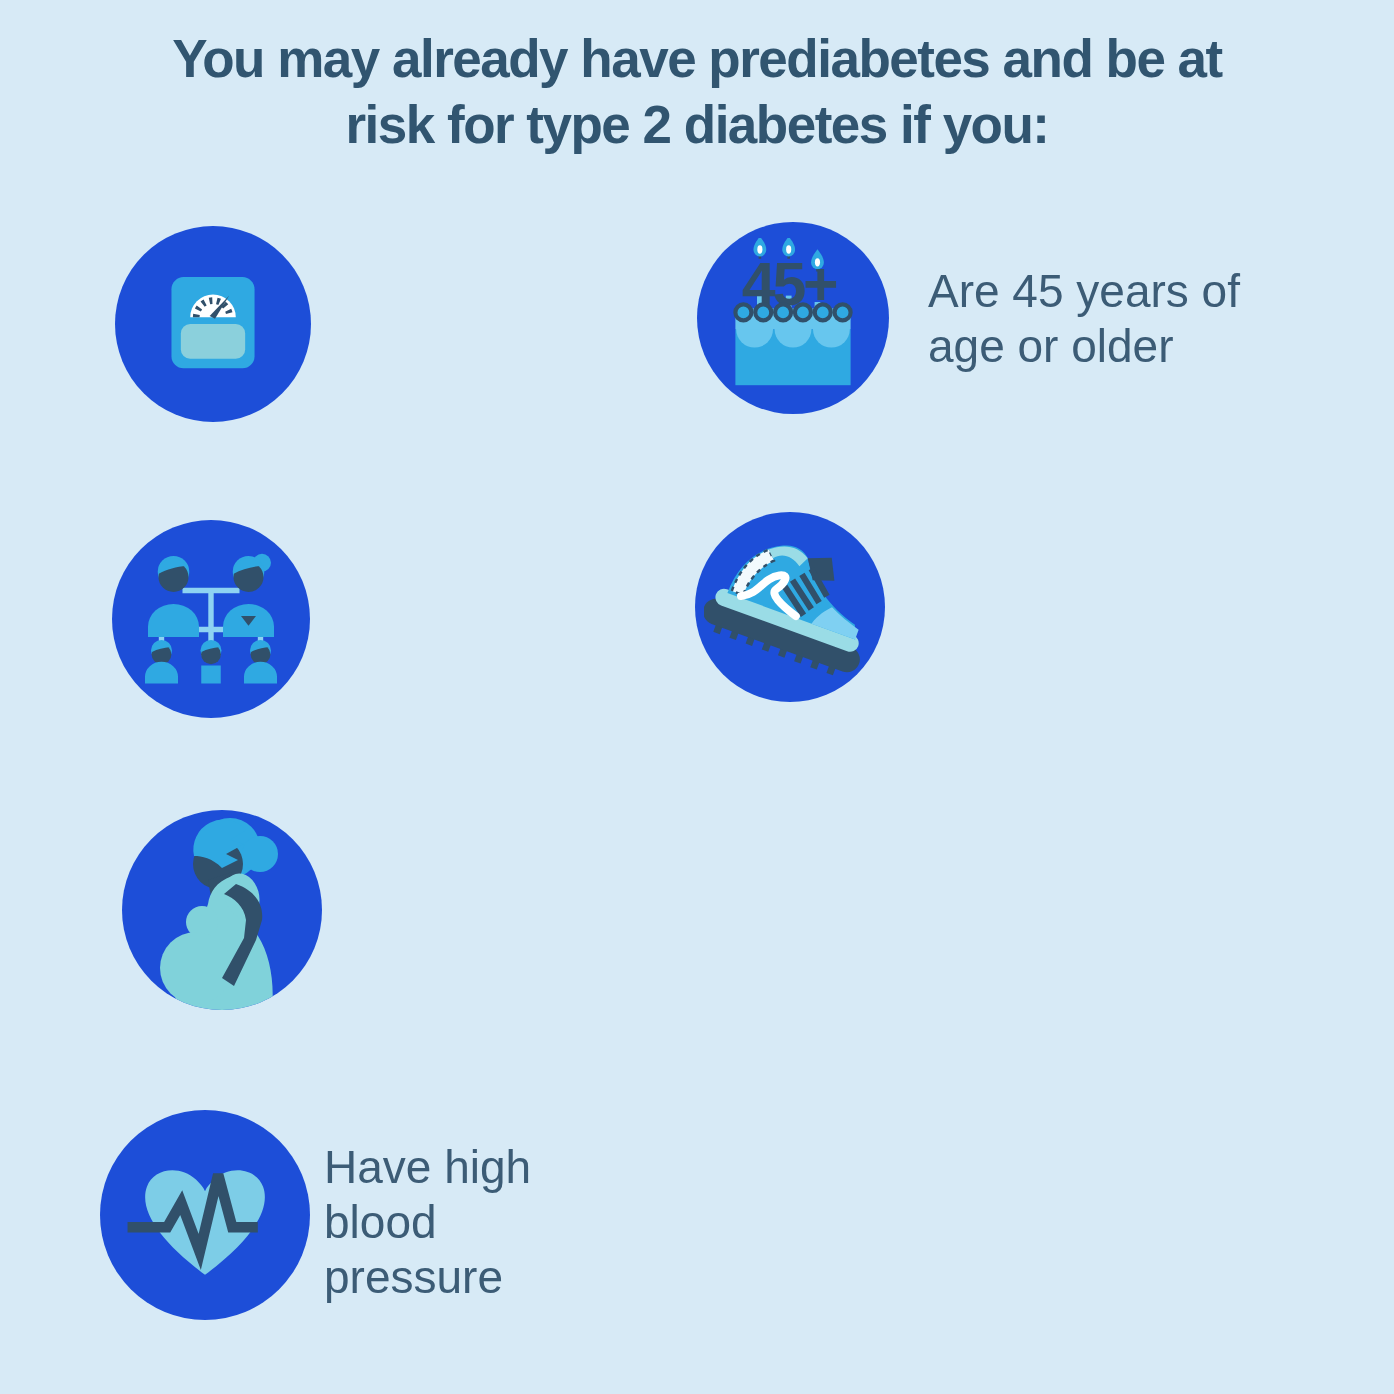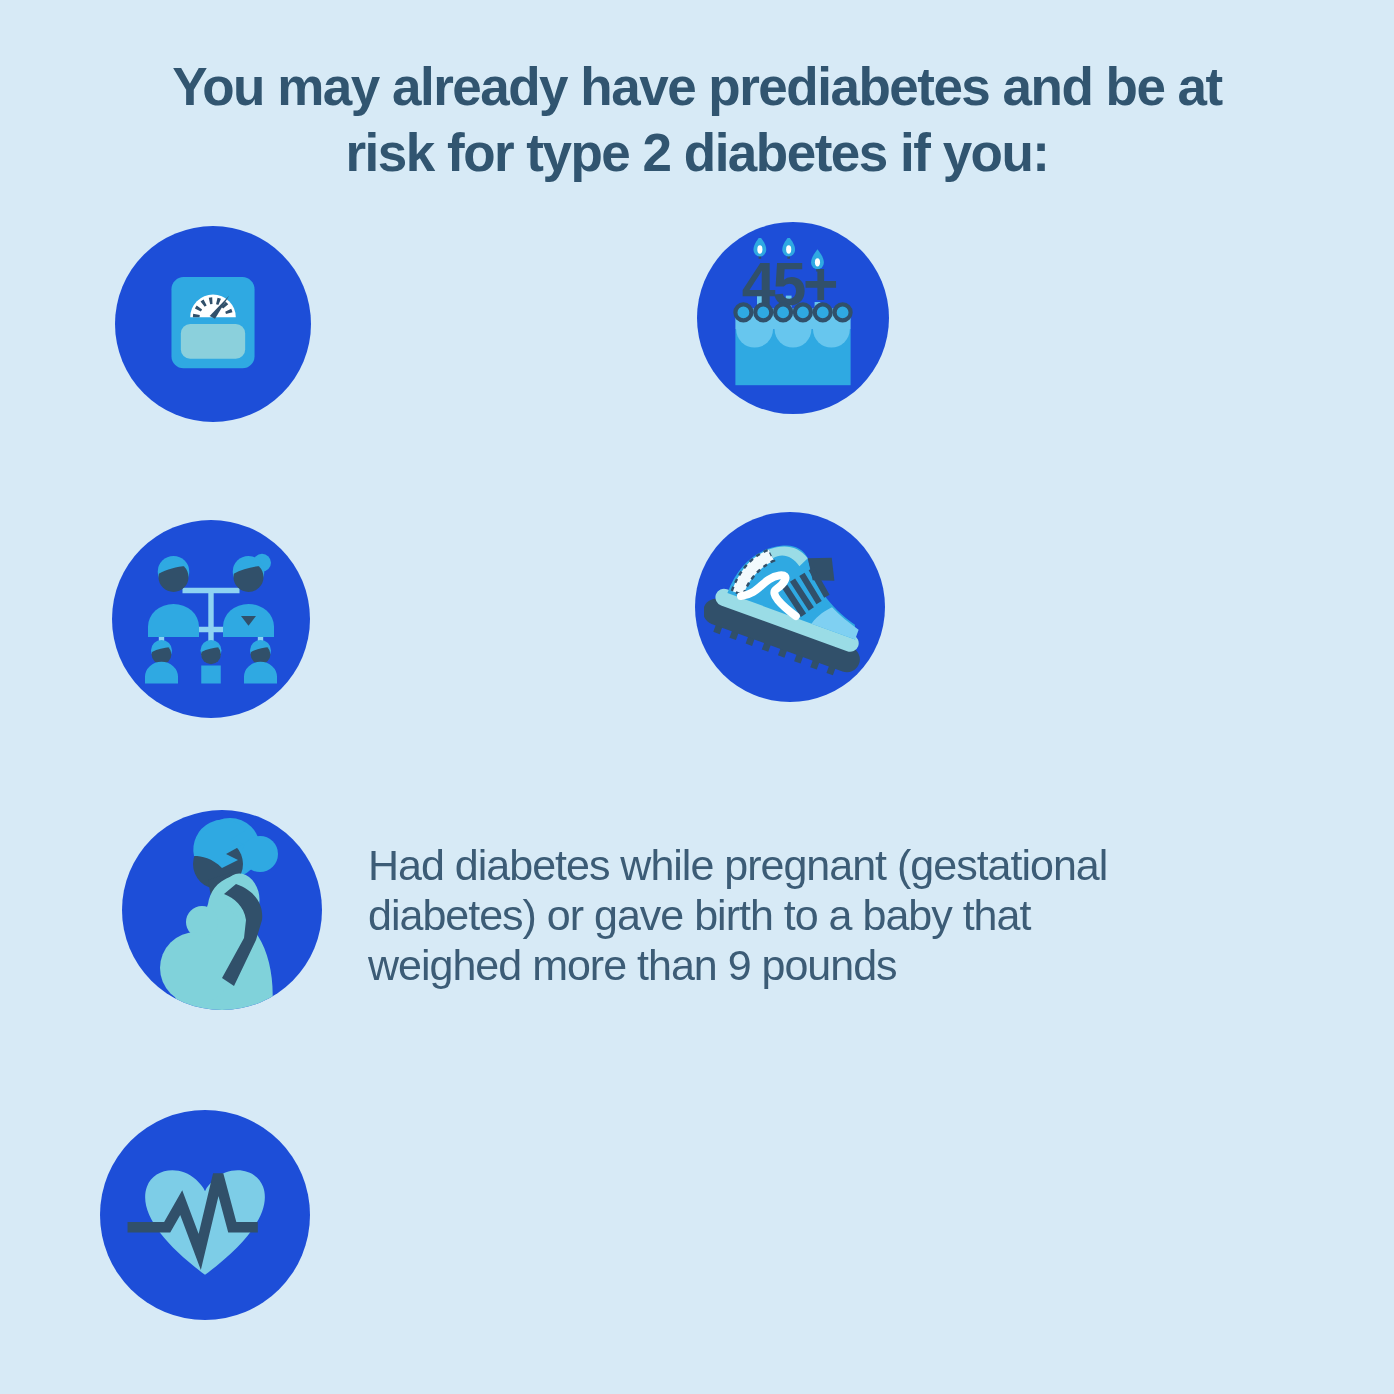--- a/index.html
+++ b/index.html
@@ -13,21 +13,21 @@
     --teal:#8bd0dc;
     --heart:#7dcde7;
     --dress:#80d2da;
   }
   html,body{margin:0;padding:0;}
   body{font-family:"Liberation Sans",sans-serif;}
   .page{position:relative;width:1394px;height:1394px;background:var(--bg);overflow:hidden;}
   .title{
     position:absolute;top:26px;left:0;right:0;
     text-align:center;font-weight:bold;font-size:53px;line-height:66px;
-    letter-spacing:-1.5px;color:var(--title);white-space:pre-line;margin-top:28px;
+    letter-spacing:-1.5px;color:var(--title);white-space:pre-line;
   }
   .circle{
     position:absolute;background:#1d4ed8;border-radius:50%;
     display:flex;align-items:center;justify-content:center;
   }
   .circle svg{display:block;}
   .label{
     position:absolute;color:var(--text);
     font-size:46px;line-height:55px;letter-spacing:0px;white-space:pre-line;
   }
@@ -85,20 +85,22 @@
       <g fill="var(--bright)" stroke="var(--navy)" stroke-width="2.6">
         <circle cx="19" cy="46.5" r="5"></circle>
           <circle cx="31.4" cy="46.5" r="5"></circle>
         <circle cx="43.8" cy="46.5" r="5"></circle>
           <circle cx="56.2" cy="46.5" r="5"></circle>
         <circle cx="68.6" cy="46.5" r="5"></circle>
           <circle cx="81" cy="46.5" r="5"></circle>
       </g>
     </svg>
   </div>
+  <div class="label" style="left:928px;top:264px;">Are 45 years of
+age or older</div>
 
   <div class="circle" style="left:112px;top:520px;width:198px;height:198px;">
     <svg width="150" height="150" viewBox="0 0 100 100">
       <path d="M31,31 H69 M50,31 V57 M17,57 H83 M17,57 V65 M50,57 V65 M83,57 V65" stroke="var(--pale)" stroke-width="3.6" fill="none"></path>
 
       <circle cx="25" cy="18.5" r="10.5" fill="var(--bright)"></circle>
       <circle cx="25" cy="22" r="10" fill="var(--navy)"></circle>
       <path d="M14.8,20 a10.2,10.2 0 0 1 19,-5.5 c-7,0.8 -13,2.2 -19,5.5 z" fill="var(--bright)"></path>
       <path d="M8,62 v-7 a17,15 0 0 1 34,0 v7 z" fill="var(--bright)"></path>
 
@@ -173,25 +175,25 @@
 
         <path d="M55,33 C47,36 44,41 43,47 C42,51 39,53 37,57 C43,60 43,64 40,67 C31,72 26,79 26,87 C26,95 29,101 32,106 L74,106 C77,91 75,74 68,63 C62,54 64,44 61,35 Z" fill="var(--dress)"></path>
         <circle cx="40" cy="56" r="8" fill="var(--dress)"></circle>
         <circle cx="37" cy="79" r="18" fill="var(--dress)"></circle>
         <ellipse cx="60" cy="43" rx="8.5" ry="11.5" transform="rotate(-16 60 43)" fill="var(--dress)"></ellipse>
 
         <path d="M57,37 C66,40 71,47 70,55 L67,65 L56,88 L50,84 L61,64 L62,55 C61,48 56,44 51,42 Z" fill="var(--navy)"></path>
       </g>
     </svg>
   </div>
-  <div class="para" style="left:368px;top:840px;">Had diabetes while pregnant (gestational
-diabetes) or gave birth to a baby that
-weighed more than 9 pounds</div>
 
   <div class="circle" style="left:100px;top:1110px;width:210px;height:210px;">
     <svg width="176" height="176" viewBox="0 0 100 100">
       <path d="M50,84 C26,66 12,48 17,34 C20.5,24 35,21 45,30 C47,32 49,34 50,36.5 C51,34 53,32 55,30 C65,21 79.5,24 83,34 C88,48 74,66 50,84 Z" fill="var(--heart)"></path>
       <path d="M6,57 H28.5 L36.5,43 L47,71 L57.5,27 L65.5,57 H80" fill="none" stroke="var(--navy)" stroke-width="6"></path>
     </svg>
   </div>
+  <div class="label" style="left:324px;top:1140px;">Have high
+blood
+pressure</div>
 
 
 </div>
 
 </body></html>

